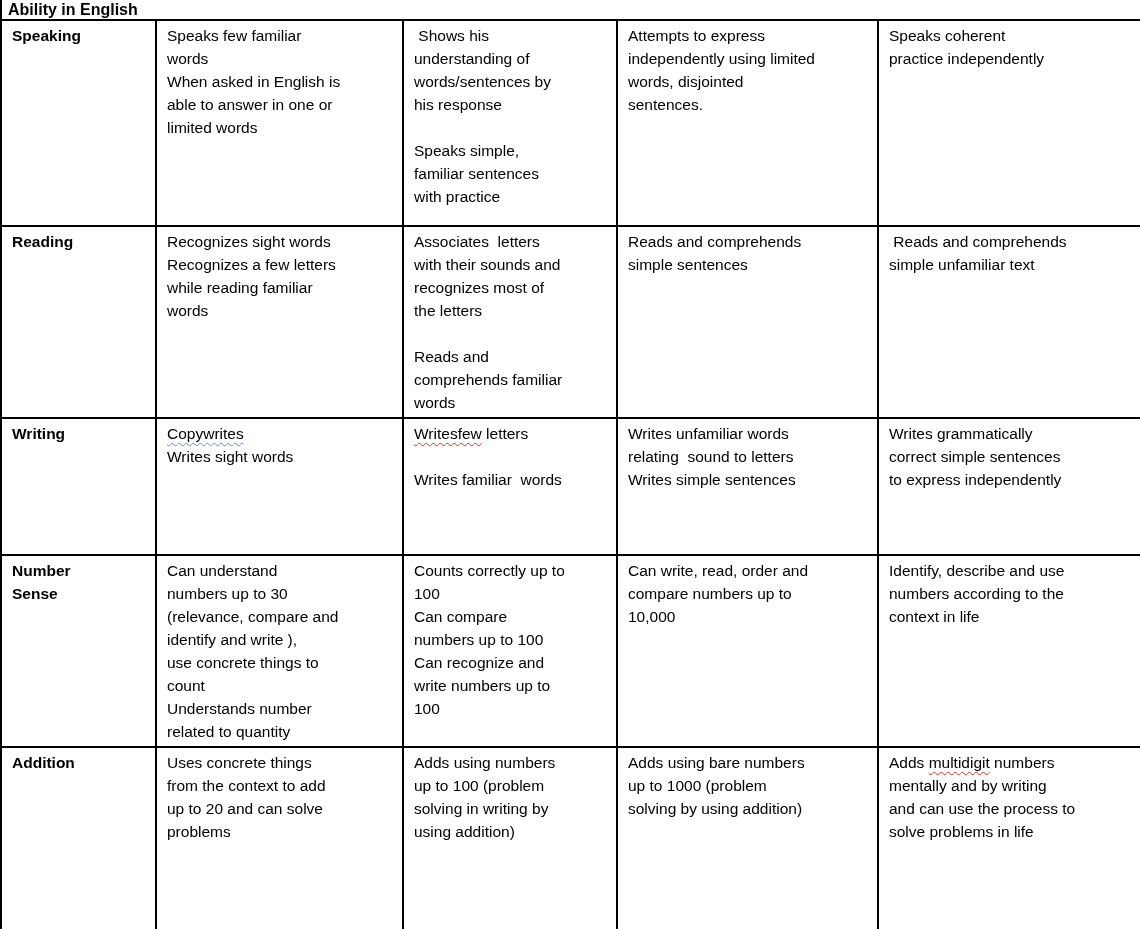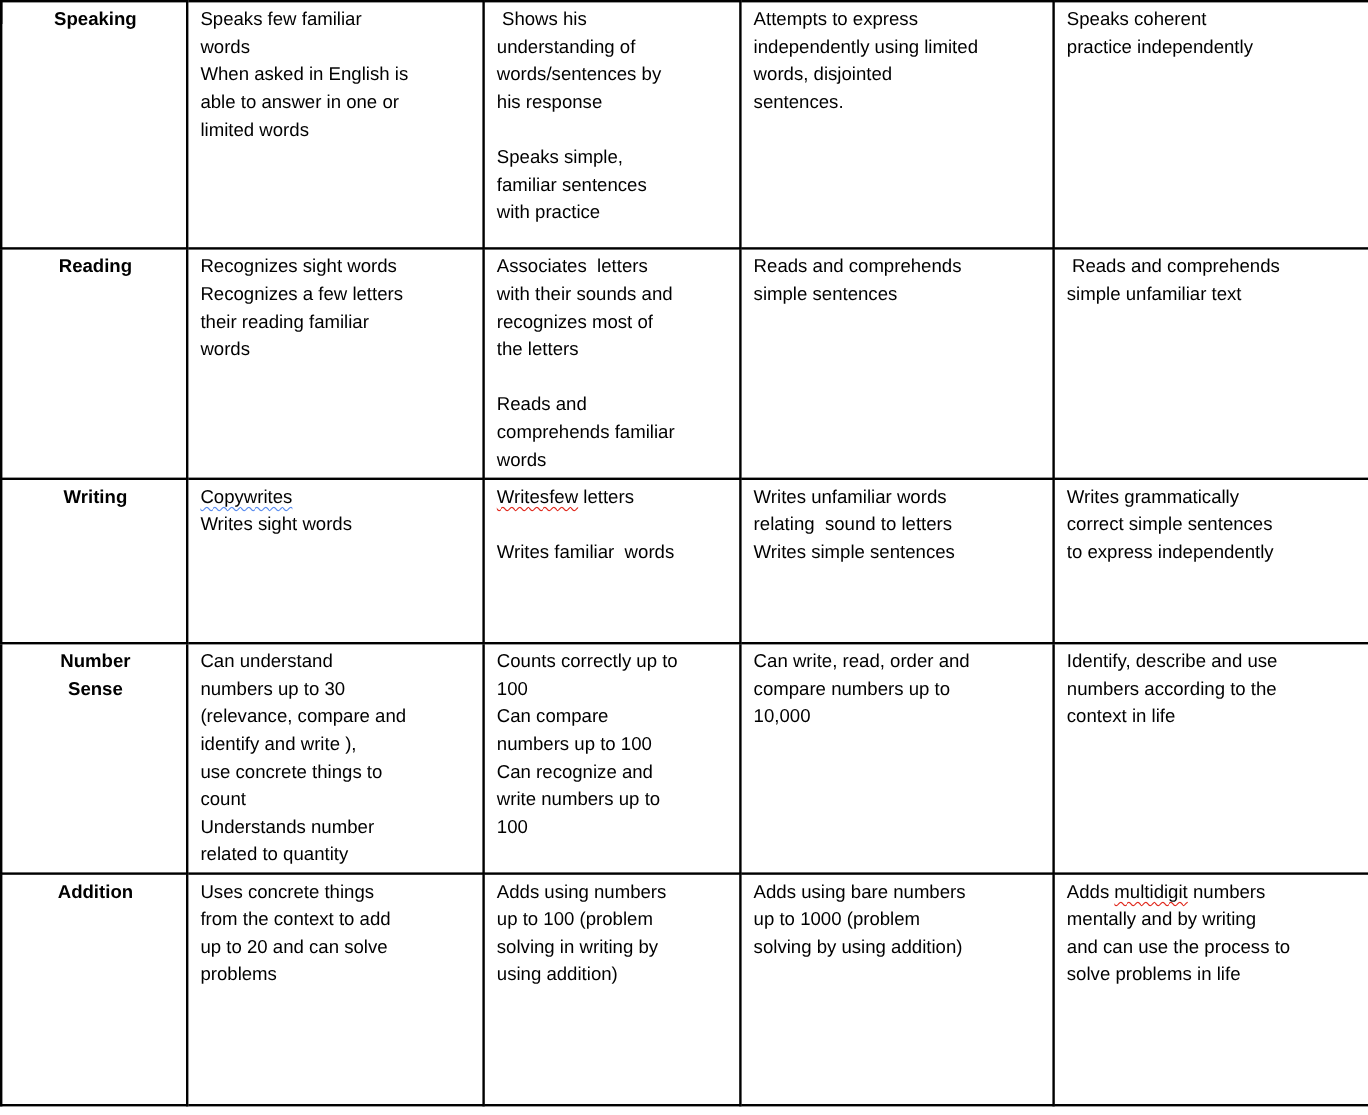--- a/index.html
+++ b/index.html
@@ -41,21 +41,20 @@
     border: 2px solid #000000;
     vertical-align: top;
     padding: 3px 8px 3px 10px;
     font-size: 15.5px;
     line-height: 23px;
     white-space: pre-wrap;
     overflow: hidden;
   }
   td.row-label {
     font-weight: bold;
-    text-align: center;
   }
   tr.r-speaking   { height: 206px; }
   tr.r-reading    { height: 161px; }
   tr.r-writing    { height: 137px; }
   tr.r-numbersense{ height: 163px; }
   tr.r-addition   { height: 193px; }
   .squiggle-red {
     text-decoration: underline wavy #e02b20;
     text-decoration-thickness: 1px;
     text-underline-offset: 3px;
@@ -65,20 +64,21 @@
     text-decoration: underline wavy #5b8def;
     text-decoration-thickness: 1px;
     text-underline-offset: 3px;
   }
 </style>
 </head>
 <body>
 
 <div class="page">
   <div class="edge-tick"></div>
+  <div class="doc-title">Ability in English</div>
 
   <table class="rubric">
     <colgroup>
       <col style="width:155px">
       <col style="width:247px">
       <col style="width:214px">
       <col style="width:261px">
       <col style="width:263px">
     </colgroup>
     <tbody>
@@ -101,21 +101,21 @@
 independently using limited
 words, disjointed
 sentences.</td>
         <td>Speaks coherent
 practice independently</td>
       </tr>
       <tr class="r-reading">
         <td class="row-label">Reading</td>
         <td>Recognizes sight words
 Recognizes a few letters
-their reading familiar
+while reading familiar
 words</td>
         <td>Associates  letters
 with their sounds and
 recognizes most of
 the letters
 
 Reads and
 comprehends familiar
 words</td>
         <td>Reads and comprehends

